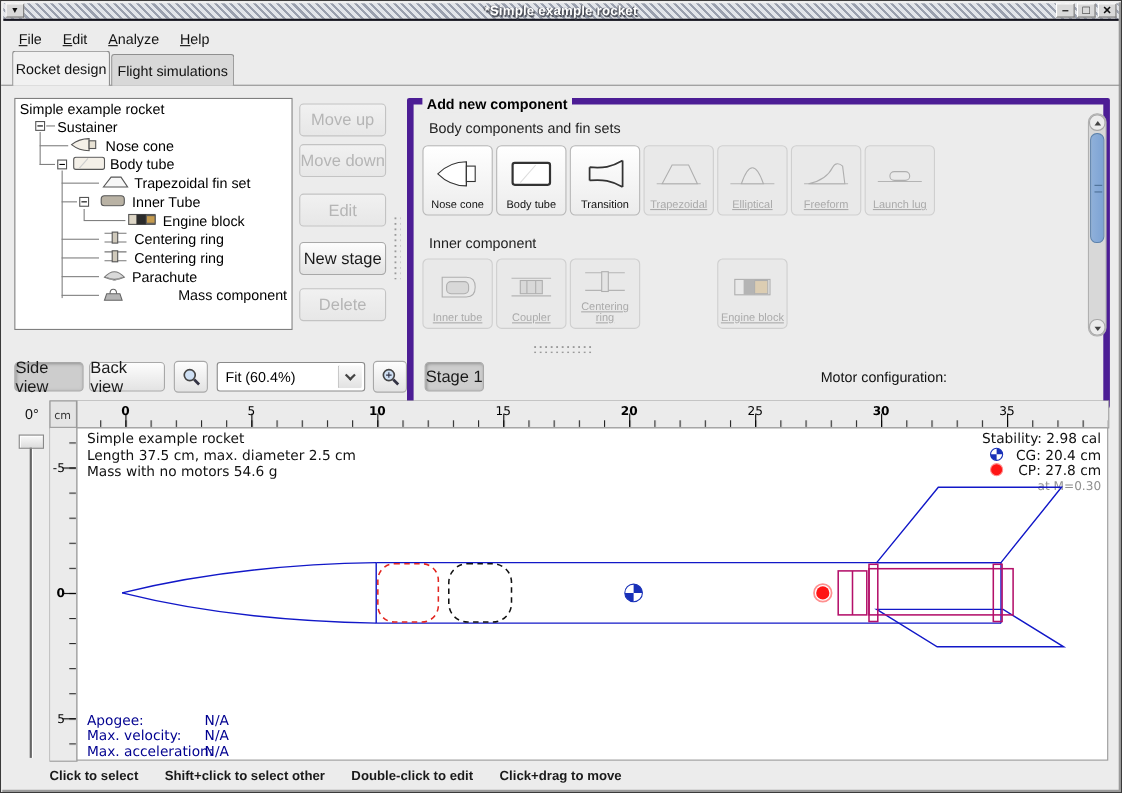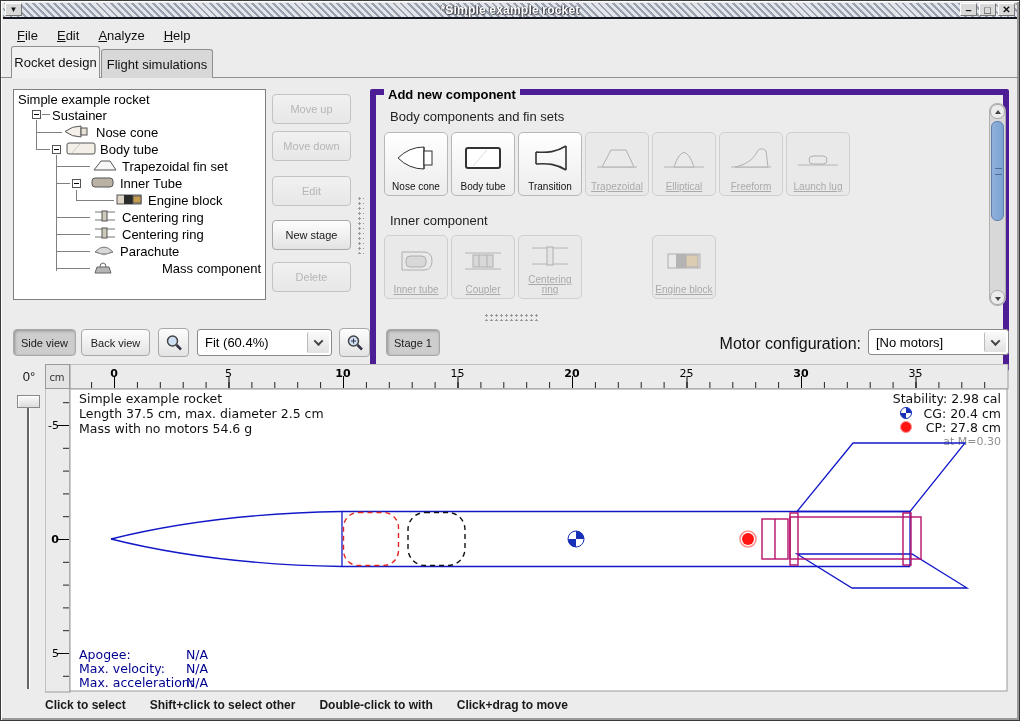--- a/index.html
+++ b/index.html
@@ -37,21 +37,21 @@
   .tree { position:absolute; left:12px; top:88px; width:253px; height:211px; background:#fff;
     border:1px solid #7f7f7f; overflow:hidden; }
   .trow { position:absolute; height:17px; display:flex; align-items:center; font-size:13px;
     color:#000; white-space:nowrap; }
   .cline { position:absolute; background:#808080; }
   .exp { position:absolute; width:9px; height:9px; border:1px solid #555; background:#fff; }
   .exp::after { content:""; position:absolute; left:1px; top:3px; width:5px; border-top:1px solid #000; }
   .ticon { display:inline-block; margin-right:4px; }
   
   .btn { position:absolute; border:1px solid #a8a8a8; border-radius:4px;
-    background:linear-gradient(#fdfdfd,#e3e3e3); font-size:11px; color:#1a1a1a;
+    background:linear-gradient(#fdfdfd,#e3e3e3); font-size:15px; color:#1a1a1a;
     display:flex; align-items:center; justify-content:center; }
   .btn.dis { color:#b5b5b5; background:linear-gradient(#f1f1f1,#e7e7e7); border-color:#c3c3c3; }
   .btn.pressed { background:#cdcdcd; box-shadow:inset 1px 1px 3px #909090; }
   
   .groupbox { position:absolute; left:369px; top:88px; width:639px; height:282px;
     border:6px solid #4c1d95; border-radius:2px; }
   .group-title { position:absolute; left:8px; top:-8px; background:#ececec; padding:0 4px;
     font-size:13px; font-weight:bold; color:#000; }
   .sect-label { position:absolute; left:14px; font-size:13px; color:#222; }
   .cbtn { position:absolute; width:64px; height:64px; border:1px solid #b8b8b8; border-radius:5px;
@@ -78,21 +78,21 @@
   
   .dots { background-image:radial-gradient(#9a9a9a 1px, transparent 1.2px); background-size:5px 5px; }
   
   .combo { position:absolute; height:27px; background:#fff; border:1px solid #8a8a8a; border-radius:3px;
     display:flex; align-items:center; font-size:13px; color:#000; padding-left:7px; }
   .combo .arrowbox { position:absolute; right:2px; top:2px; bottom:2px; width:22px;
     background:linear-gradient(#fafafa,#e2e2e2); border-left:1px solid #bbb; border-radius:2px;
     display:flex; align-items:center; justify-content:center; }
   .chev { width:7px; height:7px; border-right:2px solid #444; border-bottom:2px solid #444;
     transform:rotate(45deg) translate(-1px,-1px); }
-  .toollabel { position:absolute; font-size:16px; color:#111; }
+  .toollabel { position:absolute; font-size:13px; color:#111; }
   
   .rot-label { position:absolute; left:10px; top:368px; width:36px; text-align:center;
     font-size:13px; color:#111; }
   .slider-track { position:absolute; left:26px; top:400px; width:2px; height:288px;
     background:#666; box-shadow:1px 0 0 #fff; }
   .slider-handle { position:absolute; left:16px; top:394px; width:23px; height:13px;
     background:linear-gradient(#fafafa,#dcdcdc); border:1px solid #888;
     box-shadow:inset 1px 1px 0 #fff; }
   
   .statusbar { position:absolute; left:44px; top:697px; display:flex; gap:24px;
@@ -371,26 +371,20 @@
   <div class="btn" style="left:338px; top:327px; width:31px; height:29px;">
     <svg width="18" height="18" viewBox="0 0 18 18">
         <circle cx="7.5" cy="7" r="5" fill="#cfe0f4" stroke="#444" stroke-width="1.5"></circle>
         <line x1="5" y1="7" x2="10" y2="7" stroke="#334"></line>
         <line x1="7.5" y1="4.5" x2="7.5" y2="9.5" stroke="#334"></line>
         <line x1="11.5" y1="11" x2="16" y2="15.5" stroke="#334" stroke-width="2.5"></line>
       </svg>
     </div>
   <div class="btn pressed" style="left:385px; top:328px; width:54px; height:27px;">Stage 1</div>
   <div class="toollabel" style="left:700px; top:334px; width:160px; text-align:right;">Motor configuration:</div>
-  <div class="combo" style="left:867px; top:328px; width:141px; height:26px;">
-    <span>[No motors]</span>
-    <span class="arrowbox">
-        <span class="chev"></span>
-      </span>
-    </div>
 
   <div class="rot-label">0°</div>
   <div class="slider-track"></div>
   <div class="slider-handle"></div>
 
   <svg style="position:absolute; left:44px; top:363px;" width="964" height="329" viewBox="44 363 964 329">
     <defs>
       <pattern id="hmin" width="22.9" height="25" patternUnits="userSpaceOnUse" patternTransform="translate(113,363)">
         <line x1="0.5" y1="18" x2="0.5" y2="24" stroke="#222"></line>
         </pattern>
@@ -489,17 +483,17 @@
       <text x="78" y="672">Max. velocity:</text>
       <text x="185" y="672">N/A</text>
       <text x="78" y="686">Max. acceleration:</text>
       <text x="185" y="686">N/A</text>
     </g>
   </svg>
 
   <div class="statusbar">
     <span>Click to select</span>
     <span>Shift+click to select other</span>
-    <span>Double-click to with</span>
+    <span>Double-click to edit</span>
     <span>Click+drag to move</span>
   </div>
 
 </div>
 
 </body></html>

